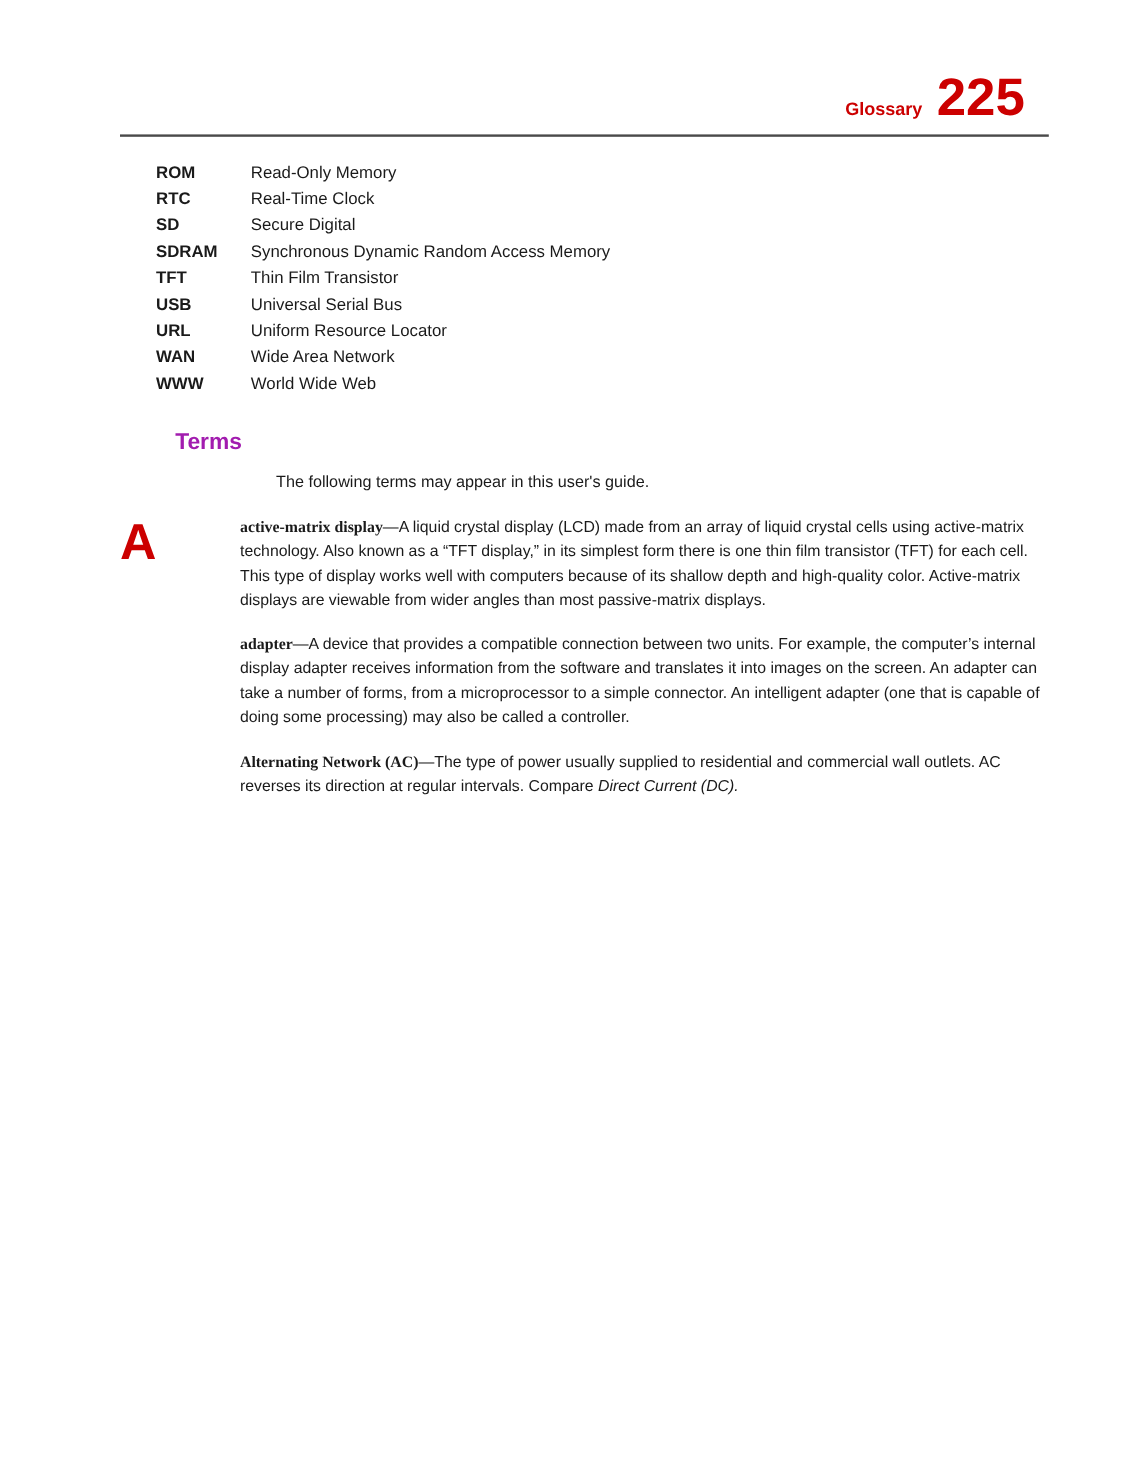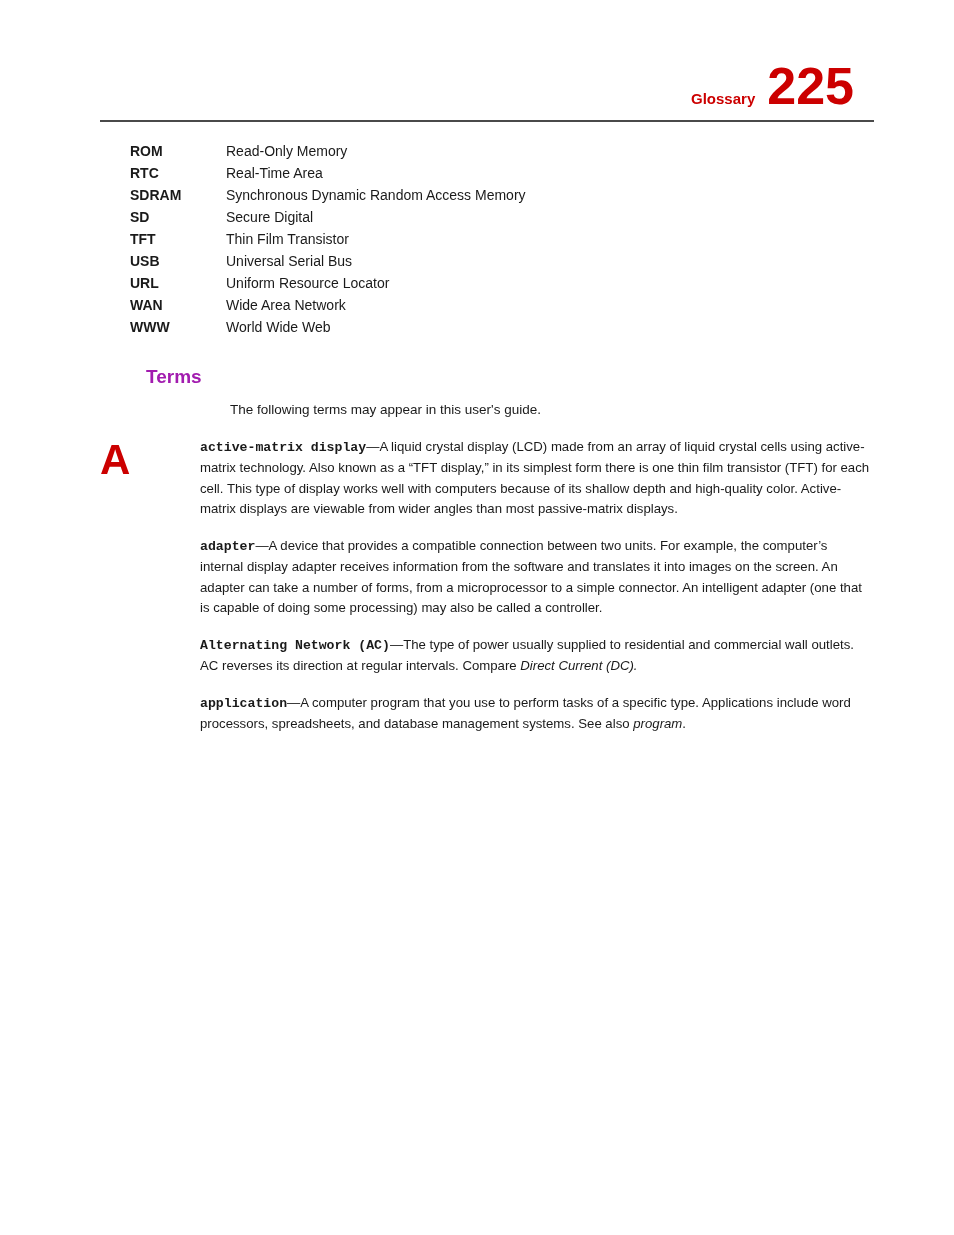--- a/index.html
+++ b/index.html
@@ -36,21 +36,21 @@
     .page-header-glossary {
       font-family: Arial, Helvetica, sans-serif;
       font-size: 15px;
       font-weight: bold;
       color: #cc0000;
       margin-right: 12px;
     }
 
     .page-number {
       font-family: Arial, Helvetica, sans-serif;
-      font-size: 52px;
+      font-size: 44px;
       font-weight: bold;
       color: #cc0000;
       line-height: 1;
     }
 
     .top-rule {
       border: none;
       border-top: 2.5px solid #4a4a4a;
       margin-bottom: 18px;
     }
@@ -65,21 +65,21 @@
 
     .abbrev-table td {
       padding: 3px 0;
       vertical-align: top;
     }
 
     .abbrev-table .abbrev-term {
       font-family: Arial, Helvetica, sans-serif;
       font-weight: bold;
       font-size: 14px;
-      width: 96px;
+      width: 79px;
       padding-right: 20px;
     }
 
     .abbrev-table .abbrev-def {
       font-family: Arial, Helvetica, sans-serif;
       font-size: 14px;
     }
 
     
     .terms-heading {
@@ -123,21 +123,21 @@
 
     .term-entry {
       margin-bottom: 16px;
       font-family: Arial, Helvetica, sans-serif;
       font-size: 13.2px;
       line-height: 1.55;
     }
 
     .term-entry .term-name {
       font-weight: bold;
-      font-family: Liberation Mono, monospace;
+      font-family: Liberation Serif, serif;
     }
 
     .term-entry .term-name-italic {
       font-style: italic;
       font-family: Arial, Helvetica, sans-serif;
     }
 
     .term-entry p {
       margin: 0;
     }
@@ -155,29 +155,29 @@
   <hr class="top-rule">
 
   <table class="abbrev-table">
     <tbody id="abbrev-tbody">
     <tr>
     <td class="abbrev-term">ROM</td>
     <td class="abbrev-def">Read-Only Memory</td>
   </tr>
         <tr>
     <td class="abbrev-term">RTC</td>
-    <td class="abbrev-def">Real-Time Area</td>
+    <td class="abbrev-def">Real-Time Clock</td>
+  </tr>
+        <tr>
+    <td class="abbrev-term">SD</td>
+    <td class="abbrev-def">Secure Digital</td>
   </tr>
         <tr>
     <td class="abbrev-term">SDRAM</td>
     <td class="abbrev-def">Synchronous Dynamic Random Access Memory</td>
-  </tr>
-        <tr>
-    <td class="abbrev-term">SD</td>
-    <td class="abbrev-def">Secure Digital</td>
   </tr>
         <tr>
     <td class="abbrev-term">TFT</td>
     <td class="abbrev-def">Thin Film Transistor</td>
   </tr>
         <tr>
     <td class="abbrev-term">USB</td>
     <td class="abbrev-def">Universal Serial Bus</td>
   </tr>
         <tr>
@@ -204,19 +204,16 @@
     <div class="term-entries" id="term-entries-container">
     <div class="term-entry">
           <p><span class="term-name">active-matrix display</span>—A liquid crystal display (LCD) made from an array of liquid crystal cells using active-matrix technology. Also known as a “TFT display,” in its simplest form there is one thin film transistor (TFT) for each cell. This type of display works well with computers because of its shallow depth and high-quality color. Active-matrix displays are viewable from wider angles than most passive-matrix displays.</p>
         </div>
         <div class="term-entry">
           <p><span class="term-name">adapter</span>—A device that provides a compatible connection between two units. For example, the computer’s internal display adapter receives information from the software and translates it into images on the screen. An adapter can take a number of forms, from a microprocessor to a simple connector. An intelligent adapter (one that is capable of doing some processing) may also be called a controller.</p>
         </div>
         <div class="term-entry">
           <p><span class="term-name">Alternating Network (AC)</span>—The type of power usually supplied to residential and commercial wall outlets. AC reverses its direction at regular intervals. Compare <em class="term-name-italic">Direct Current (DC).</em></p>
         </div>
-        <div class="term-entry">
-          <p><span class="term-name">application</span>—A computer program that you use to perform tasks of a specific type. Applications include word processors, spreadsheets, and database management systems. See also <em class="term-name-italic">program</em>.</p>
-        </div>
       </div>
   </div>
 
 </div>
 
 </body></html>

